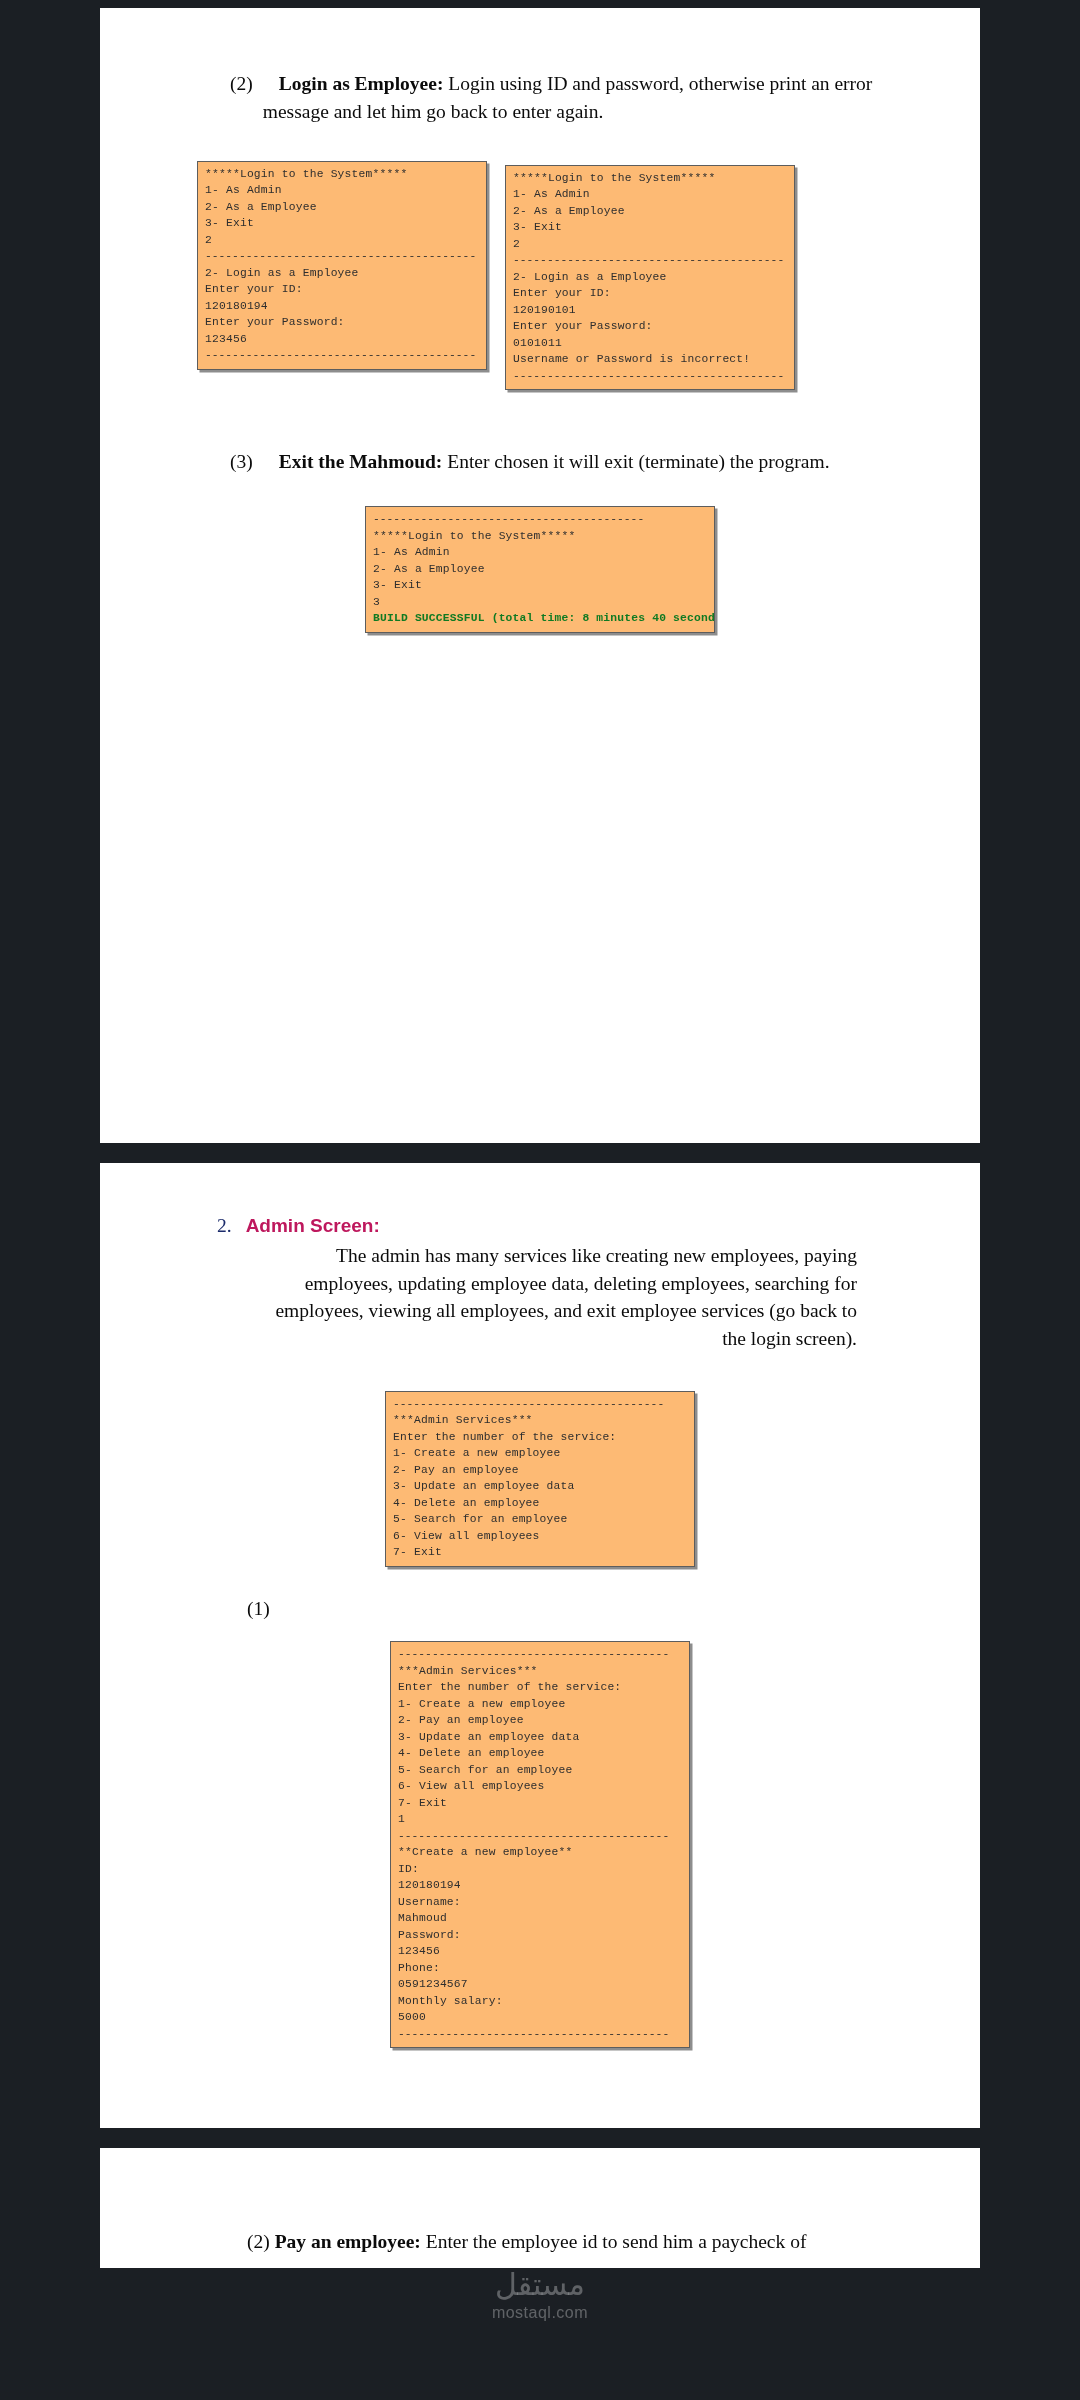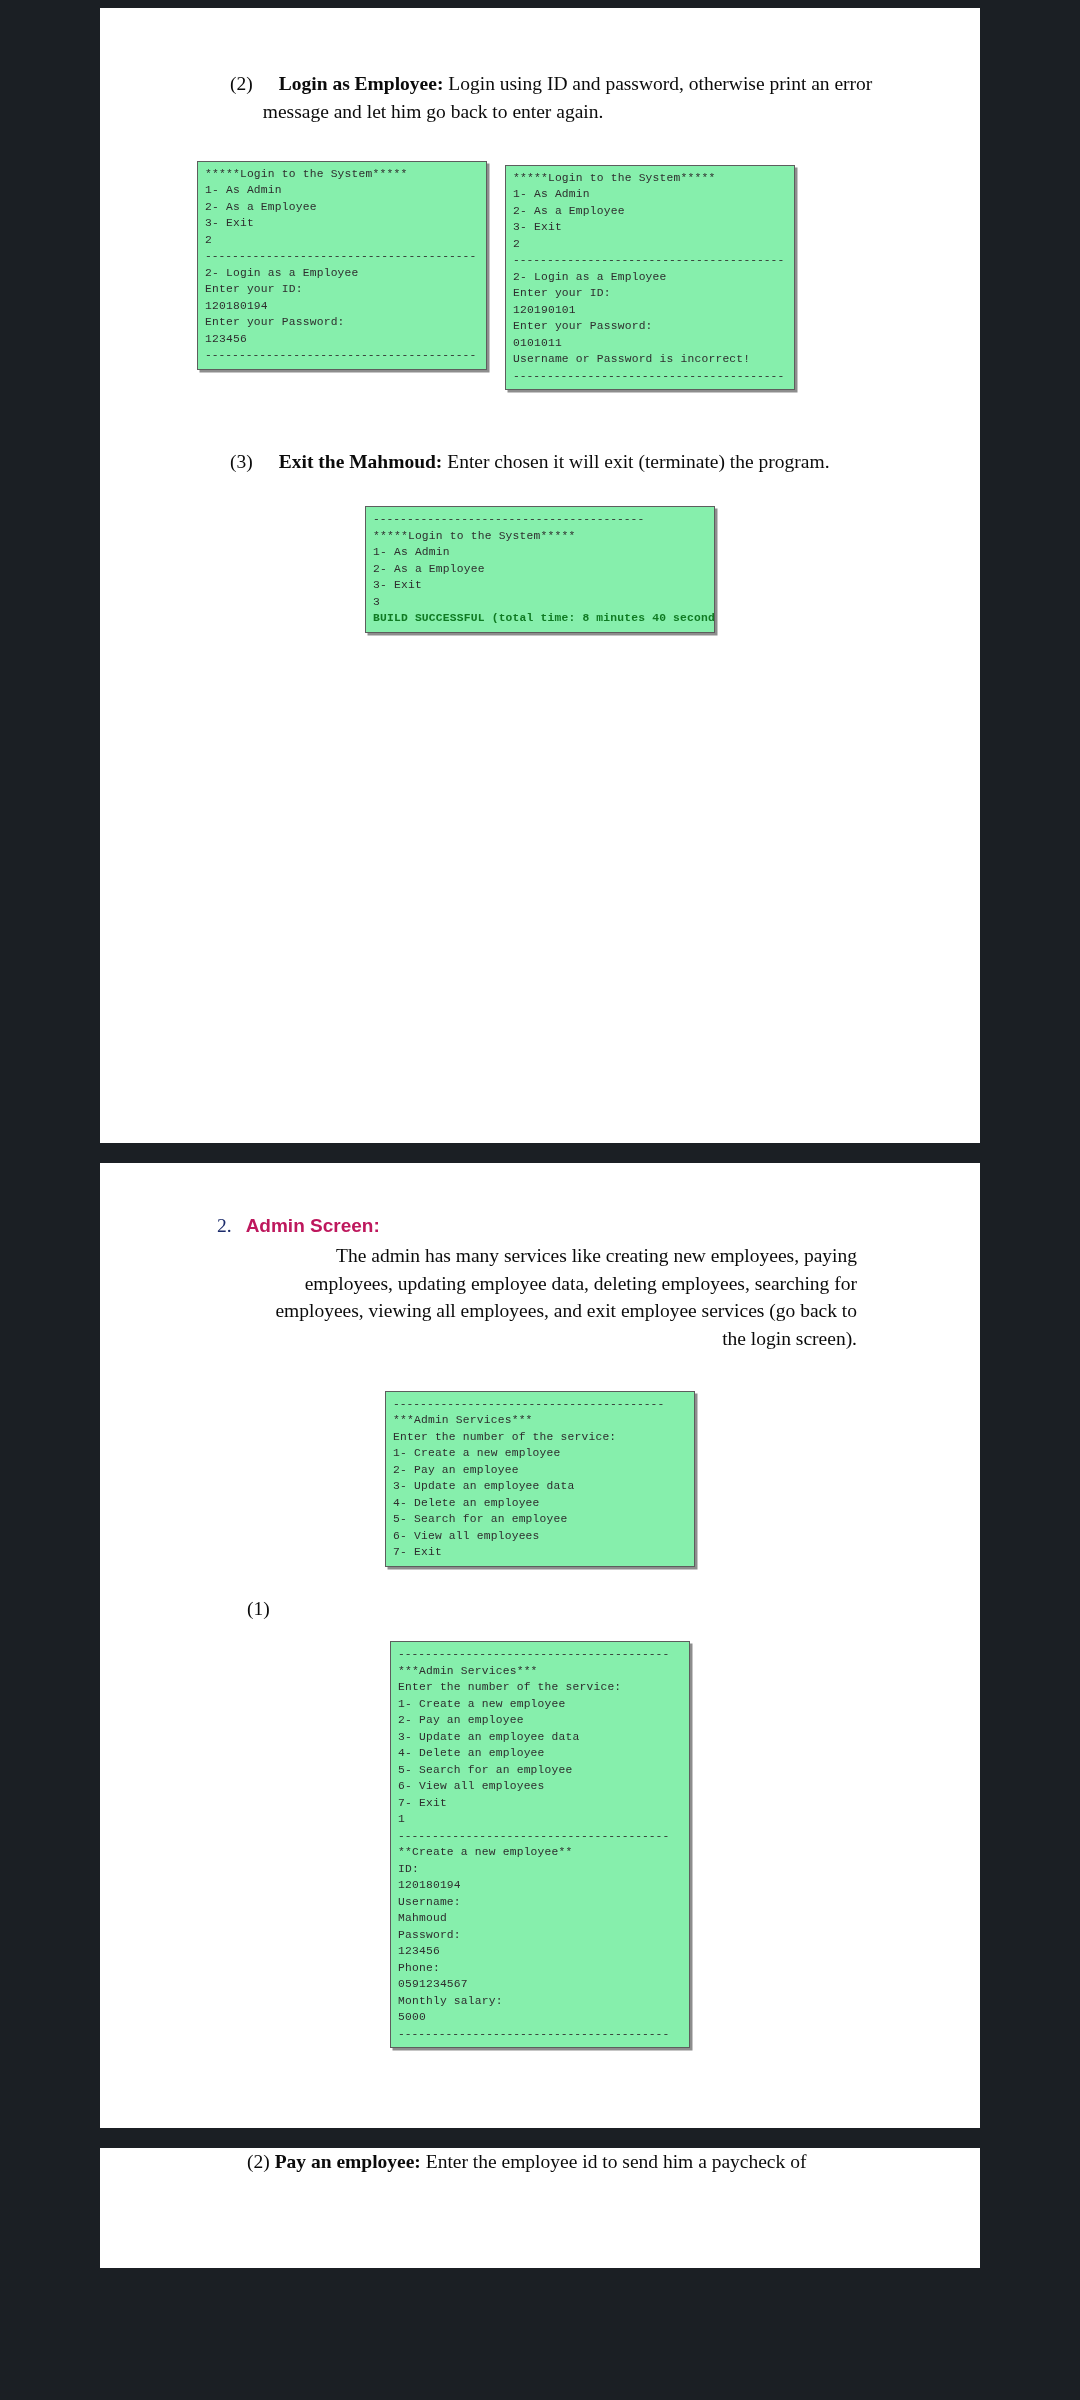--- a/index.html
+++ b/index.html
@@ -65,21 +65,21 @@
   }
   .heading-title {
     font-family: "Liberation Sans", sans-serif;
     font-size: 19px;
     font-weight: bold;
     color: #be185d;
   }
 
   
   .console {
-    background: #86efac;
+    background: #fdba74;
     border: 1px solid #5d5d5d;
     box-shadow: 2.5px 2.5px 0 0 #8d8d8d;
     font-family: "Liberation Mono", "DejaVu Sans Mono", monospace;
     font-size: 11.3px;
     line-height: 16.5px;
     color: #2e2e2e;
     padding: 4px 7px 5px 7px;
     letter-spacing: 0.2px;
     white-space: pre;
     overflow: hidden;
@@ -185,22 +185,26 @@
       </div>
 
       <div class="center-box" style="margin-top:18px;">
         <div class="console" id="c-create" style="width:300px;"><span class="ln dash">----------------------------------------</span><span class="ln">***Admin Services***</span><span class="ln">Enter the number of the service:</span><span class="ln">1- Create a new employee</span><span class="ln">2- Pay an employee</span><span class="ln">3- Update an employee data</span><span class="ln">4- Delete an employee</span><span class="ln">5- Search for an employee</span><span class="ln">6- View all employees</span><span class="ln">7- Exit</span><span class="ln">1</span><span class="ln dash">----------------------------------------</span><span class="ln">**Create a new employee**</span><span class="ln">ID:</span><span class="ln">120180194</span><span class="ln">Username:</span><span class="ln">Mahmoud</span><span class="ln">Password:</span><span class="ln">123456</span><span class="ln">Phone:</span><span class="ln">0591234567</span><span class="ln">Monthly salary:</span><span class="ln">5000</span><span class="ln dash">----------------------------------------</span></div>
       </div>
 
     </div>
   </div>
 
   <div class="page p3">
-    <div class="page-inner" style="">
+    <div class="page-inner" style="padding-top:80px;">
       <div class="clip-line" style="padding-left:52px;">
         <span>(2)</span>
         <b>Pay an employee:</b><span> Enter the employee id to send him a paycheck of</span>
       </div>
     </div>
   </div>
 
+  <div class="watermark" style="bottom:78px;">
+    <div class="wm-logo">مستقل</div>
+    <div class="wm-sub">mostaql.com</div>
+  </div>
 
 </div>
 
 </body></html>

